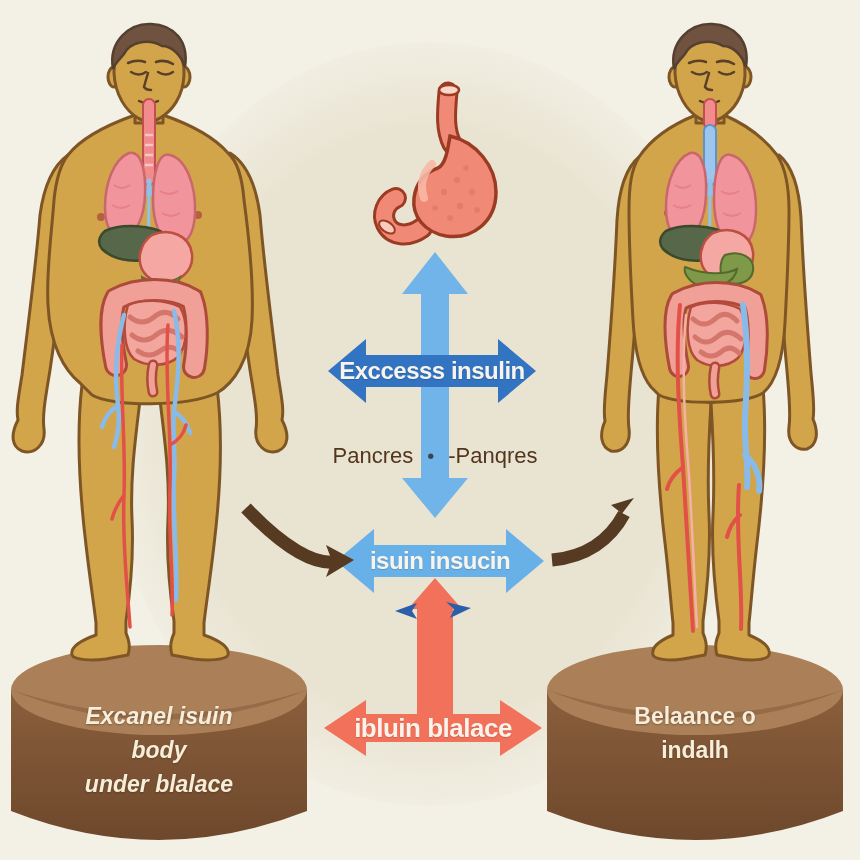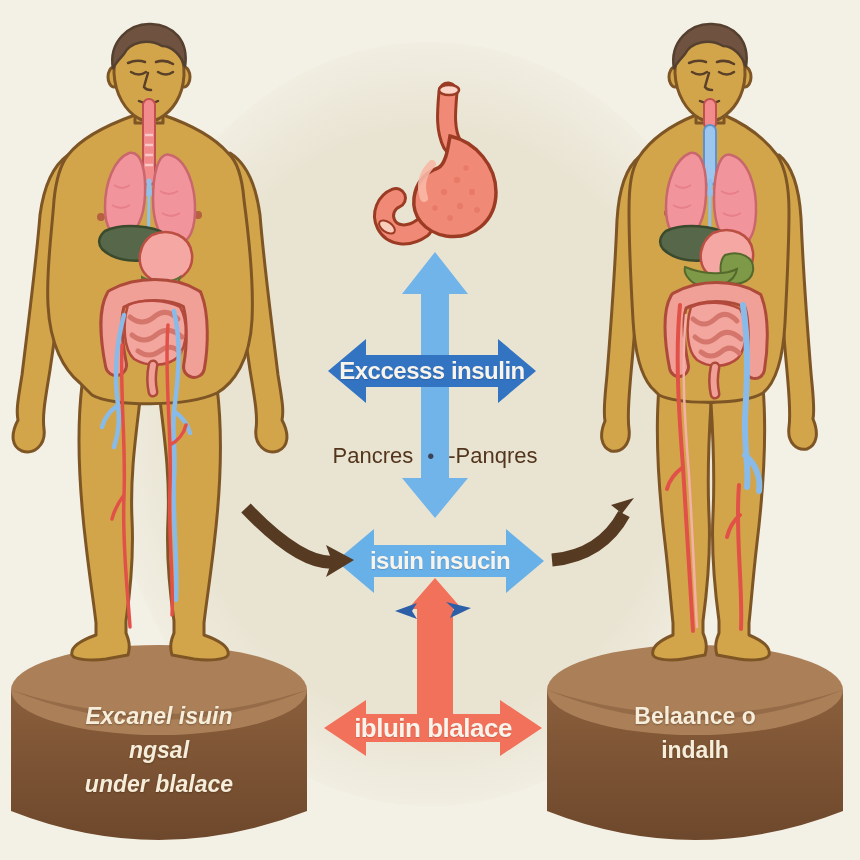--- a/index.html
+++ b/index.html
@@ -33,21 +33,21 @@
           <stop offset="0" stop-color="#8a5f3c"></stop>
             <stop offset="1" stop-color="#6e482c"></stop>
         </linearGradient>
       </defs>
       <path d="M3,47 L3,168 Q151,226 299,168 L299,47 Q151,95 3,47 Z" fill="url(#pedL)"></path>
       <ellipse cx="151" cy="47" rx="148" ry="45" fill="#ab8059"></ellipse>
       <path d="M3,47 Q151,95 299,47 Q151,107 3,47 Z" fill="#7a5234" opacity="0.45"></path>
     </svg>
     <div class="pedestal-text">
       <div>Excanel isuin</div>
-      <div>ngsal</div>
+      <div>body</div>
       <div>under blalace</div>
     </div>
   </div>
 
   <div class="pedestal" style="left:544px;top:643px;">
     <svg width="302" height="217" viewBox="0 0 302 217">
       <defs>
         <linearGradient id="pedR" x1="0" y1="0" x2="0" y2="1">
           <stop offset="0" stop-color="#8a5f3c"></stop>
             <stop offset="1" stop-color="#6e482c"></stop>

